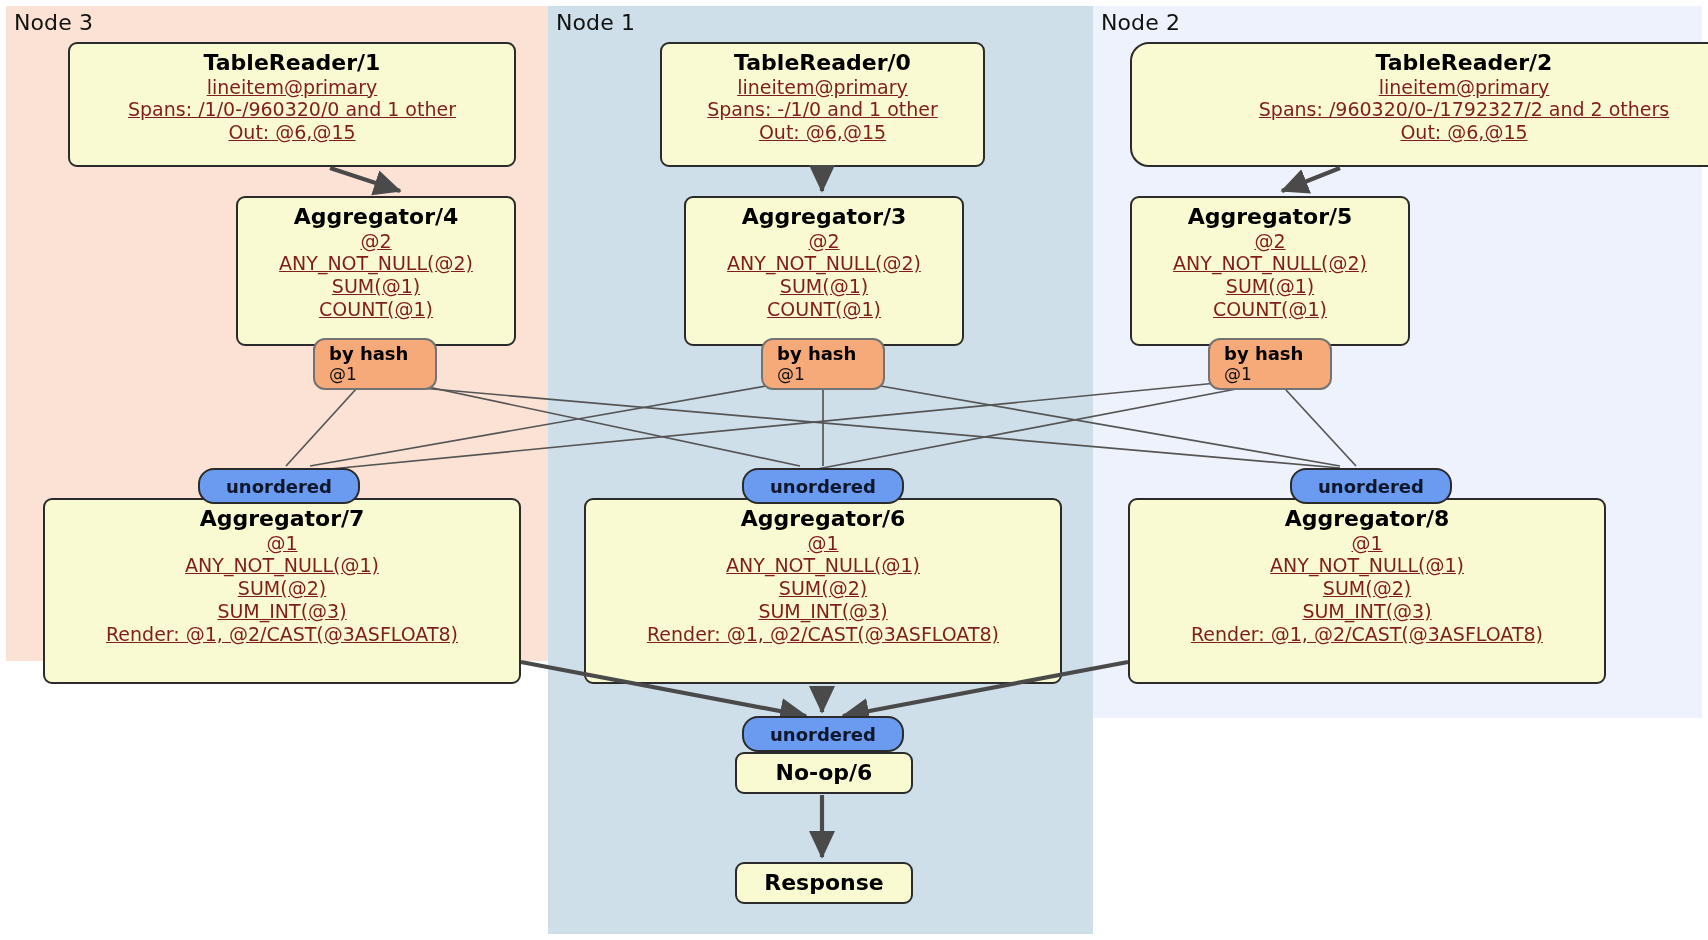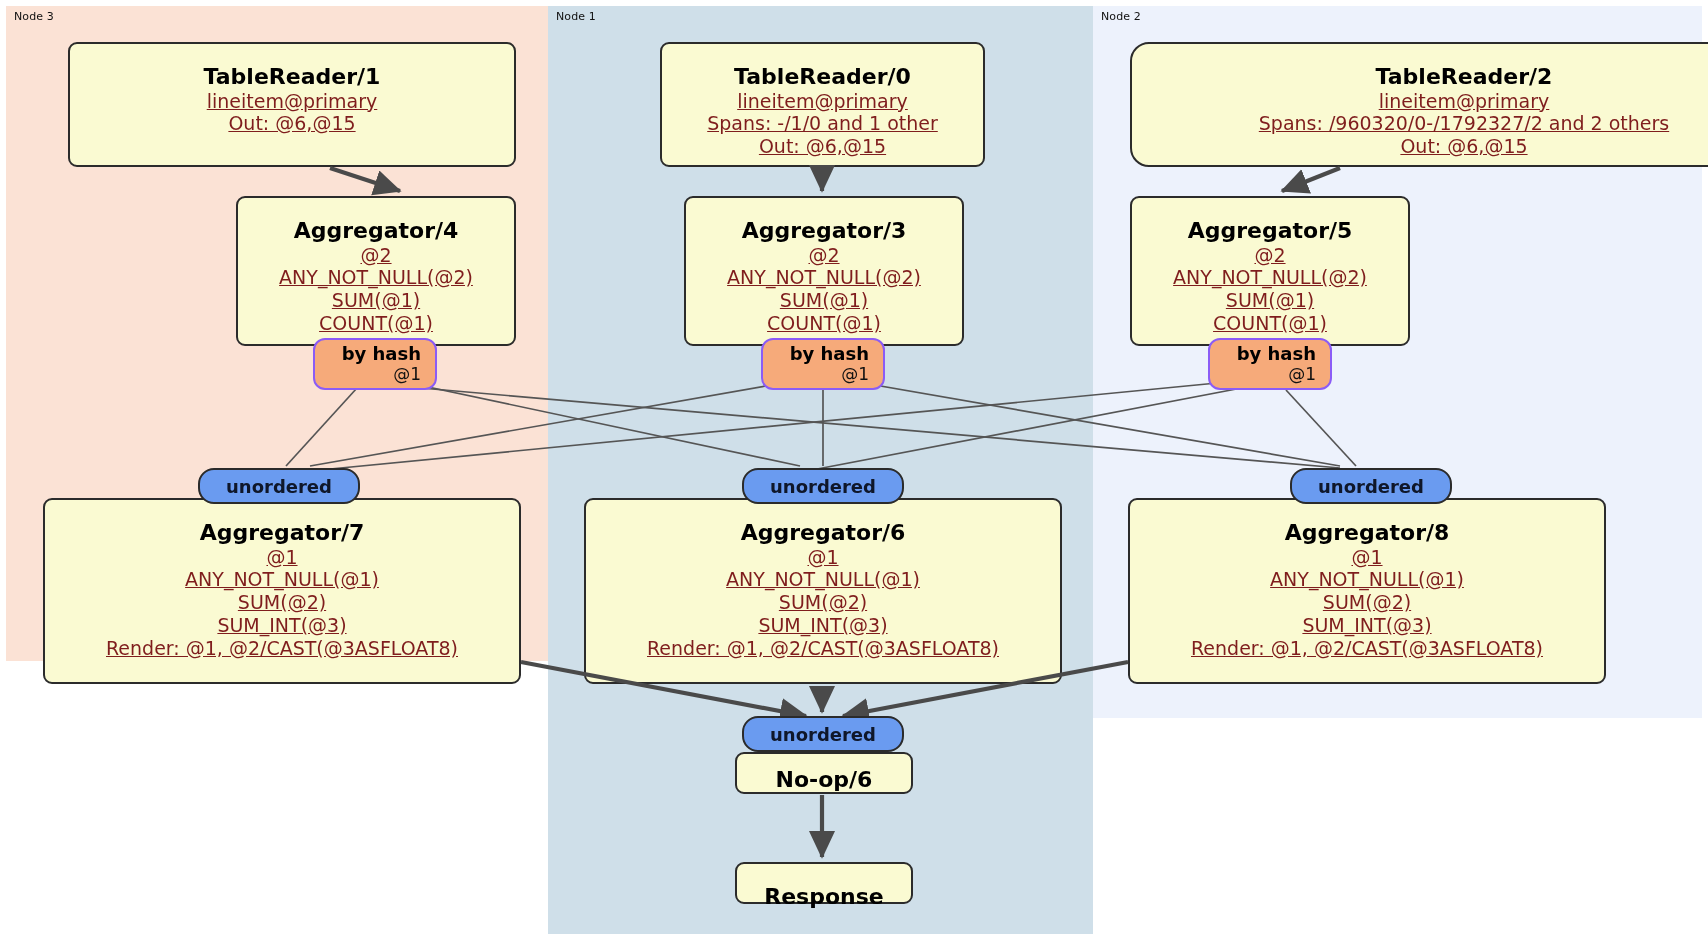--- a/index.html
+++ b/index.html
@@ -1,31 +1,31 @@
 <!DOCTYPE html>
 <html><head>
 <meta charset="utf-8">
 <style>
   html,body{margin:0;padding:0;background:#ffffff;}
   body{font-family:"DejaVu Sans","Liberation Sans",sans-serif;}
   #stage{position:relative;width:1708px;height:940px;background:#ffffff;overflow:hidden;}
 
   .panel{position:absolute;box-sizing:border-box;}
-  .panel-label{position:absolute;left:8px;top:4px;font-size:11px;color:#111;letter-spacing:.1px;}
+  .panel-label{position:absolute;left:8px;top:4px;font-size:22px;color:#111;letter-spacing:.1px;}
 
   .node-box{position:absolute;box-sizing:border-box;background:#FAFAD2;
     border:2px solid #2b2b2b;border-radius:9px;text-align:center;
     display:flex;flex-direction:column;align-items:center;justify-content:flex-start;
-    padding:20px 8px 6px;z-index:6;}
+    padding:6px 8px 6px;z-index:6;}
   .node-title{font-weight:bold;font-size:22px;color:#000;line-height:1.16;white-space:nowrap;}
   .node-line{font-size:19px;color:#7f1d1d;line-height:1.2;white-space:nowrap;text-decoration:underline;}
 
   .hash-badge{position:absolute;box-sizing:border-box;background:#F6AA7A;
-    border:2px solid #8b5cf6;border-radius:12px;z-index:9;
-    display:flex;flex-direction:column;align-items:flex-end;justify-content:center;
+    border:2px solid #737373;border-radius:12px;z-index:9;
+    display:flex;flex-direction:column;align-items:flex-start;justify-content:center;
     padding:2px 14px;}
   .hash-badge .t1{font-weight:bold;font-size:18px;color:#000;line-height:1.12;}
   .hash-badge .t2{font-size:17px;color:#111;line-height:1.12;}
 
   .unordered{position:absolute;box-sizing:border-box;background:#6A9BF0;
     border:2px solid #2b2b2b;border-radius:16px;z-index:9;
     display:flex;align-items:center;justify-content:center;
     font-weight:bold;font-size:18px;color:#0f172a;}
 
   svg.edges{position:absolute;left:0;top:0;width:1708px;height:940px;z-index:3;}
@@ -61,20 +61,21 @@
 
       <line x1="1248" y1="380" x2="320" y2="470"></line>
       <line x1="1252" y1="386" x2="812" y2="470"></line>
       <line x1="1286" y1="390" x2="1356" y2="466"></line>
     </g>
   </svg>
 
   <div class="node-box" style="left:68px;top:42px;width:448px;height:125px;">
     <div class="node-title">TableReader/1</div>
     <div class="node-line">lineitem@primary</div>
+    <div class="node-line">Spans: /1/0-/960320/0 and 1 other</div>
     <div class="node-line">Out: @6,@15</div>
   </div>
 
   <div class="node-box" style="left:236px;top:196px;width:280px;height:150px;">
     <div class="node-title">Aggregator/4</div>
     <div class="node-line">@2</div>
     <div class="node-line">ANY_NOT_NULL(@2)</div>
     <div class="node-line">SUM(@1)</div>
     <div class="node-line">COUNT(@1)</div>
   </div>

